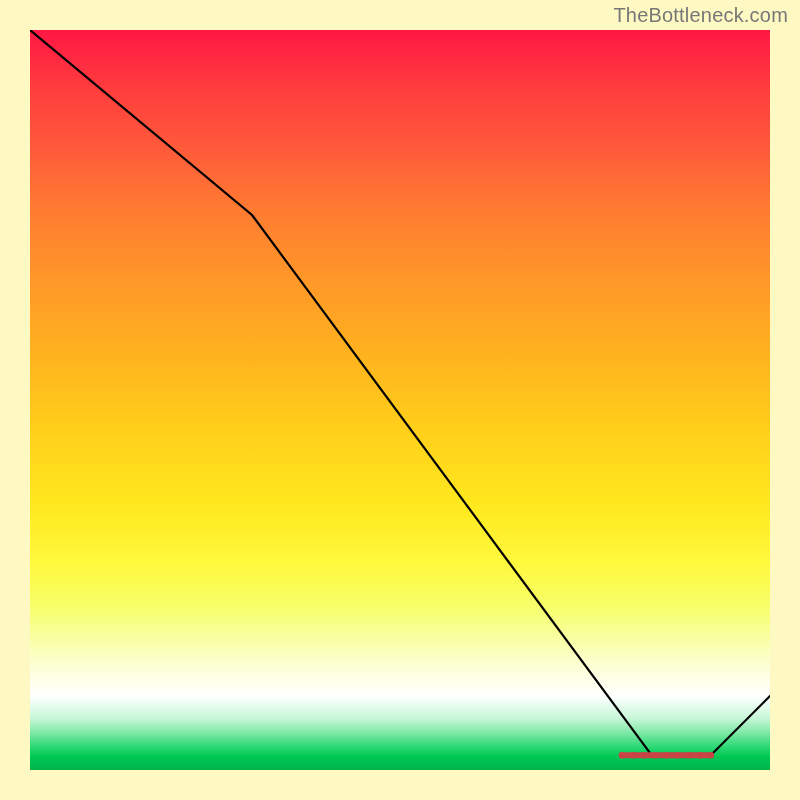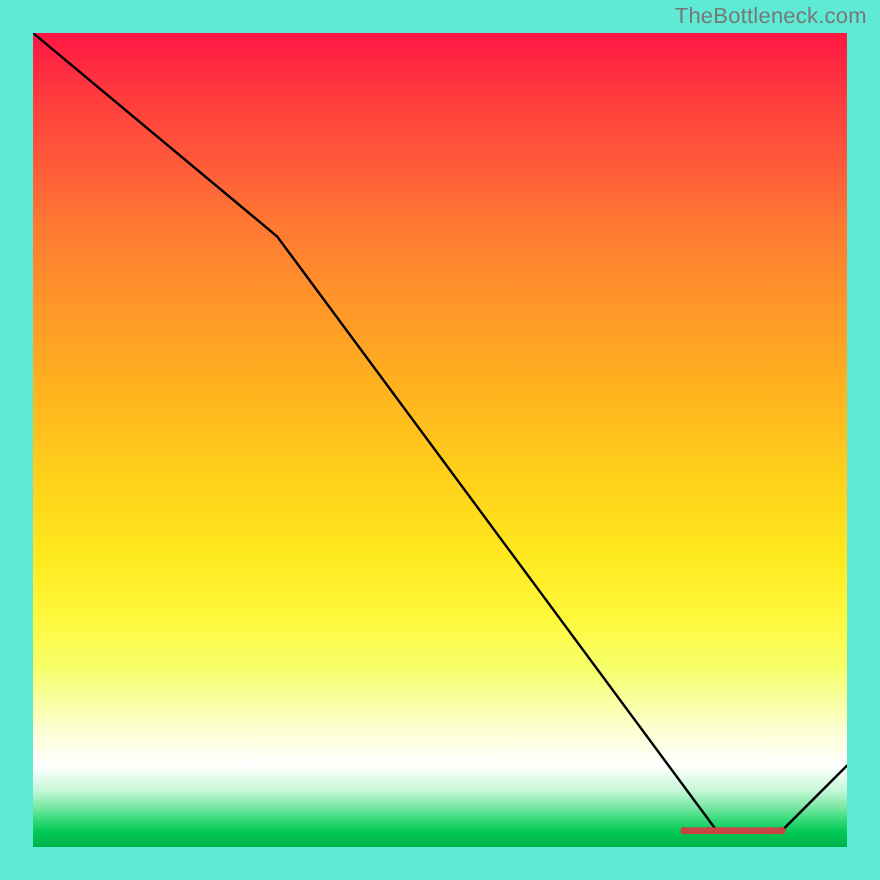--- a/index.html
+++ b/index.html
@@ -8,21 +8,21 @@
     width: 800px;
     height: 800px;
     background: #000;
     overflow: hidden;
     font-family: Arial, Helvetica, sans-serif;
   }
   .outer {
     position: relative;
     width: 800px;
     height: 800px;
-    background: #5eead4;
+    background: #fef9c3;
   }
   .watermark {
     position: absolute;
     top: 4px;
     right: 12px;
     color: #777;
     font-size: 20px;
     font-weight: 500;
     letter-spacing: 0.2px;
   }

